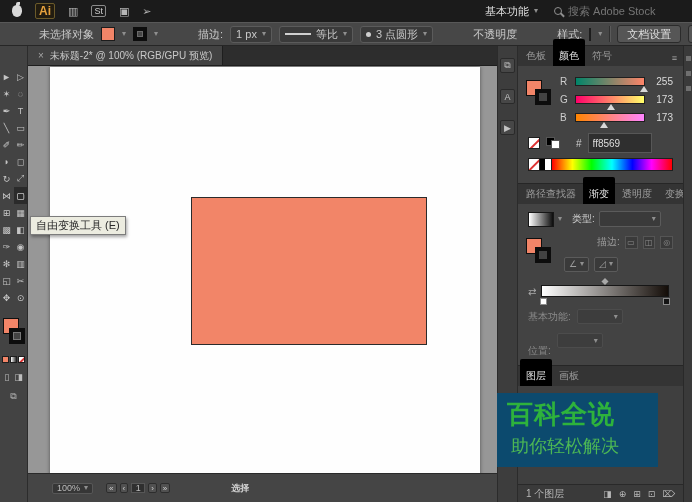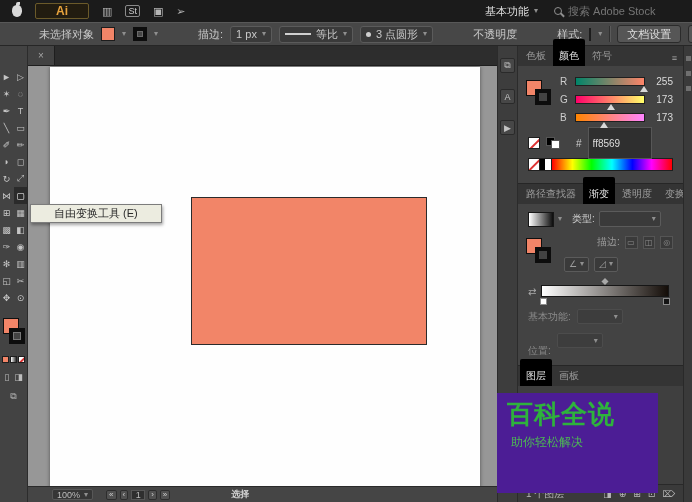--- a/index.html
+++ b/index.html
@@ -8,21 +8,21 @@
          background:#404040; color:#c9c9c9;
          font-family:"Liberation Sans","DejaVu Sans",sans-serif; font-size:11px; }
 
   
   .menubar { position:absolute; top:0; left:0; right:0; height:22px; background:#1b1b1b;
              display:flex; align-items:center; gap:13px; padding:0 12px; color:#d6d6d6; }
   .apple { width:10px; height:12px; background:#d9d9d9; border-radius:45% 45% 48% 48%; position:relative; }
   .apple::before { content:""; position:absolute; top:-3px; left:4px; width:4px; height:4px;
                    background:#d9d9d9; border-radius:50% 0; }
   .ai-logo { color:#e8a33d; font-weight:bold; font-size:12px; background:#221c10;
-             border:1px solid #6b5a2a; padding:0 20px; border-radius:2px; }
+             border:1px solid #6b5a2a; padding:0 3px; border-radius:2px; }
   .st-badge { border:1px solid #8a8a8a; font-size:9px; padding:0 2px; border-radius:2px; color:#cfcfcf; }
   .mb-icon { color:#b5b5b5; font-size:11px; }
   .mb-right { margin-left:auto; display:flex; align-items:center; gap:16px; }
   .ws-combo { display:flex; align-items:center; gap:5px; color:#dedede; }
   .caret { color:#8f8f8f; font-size:8px; line-height:1; }
   .search { display:flex; align-items:center; gap:6px; }
   .mag { width:8px; height:8px; border:1.5px solid #8f8f8f; border-radius:50%; position:relative; }
   .mag::after { content:""; position:absolute; width:5px; height:1.5px; background:#8f8f8f;
                 transform:rotate(45deg); right:-4px; bottom:-1px; }
   .search input { background:transparent; border:none; outline:none; color:#9a9a9a;
@@ -71,21 +71,21 @@
              font-size:10px; color:#c9c9c9; border-right:1px solid #1e1e1e; }
   .doc-close { color:#a5a5a5; font-size:10px; }
 
   
   .canvas { position:absolute; top:66px; left:28px; width:469px; bottom:12px; background:#979797; overflow:hidden; }
   .artboard { position:absolute; left:22px; top:1px; right:17px; bottom:1px; background:#fefefe;
               box-shadow:0 0 4px rgba(0,0,0,.45); }
   .rect { position:absolute; left:141px; top:130px; width:236px; height:148px; border:1px solid #2b2b2b; }
 
   
-  .statusbar { position:absolute; left:28px; bottom:0; width:469px; height:16px; background:#454545;
+  .statusbar { position:absolute; left:28px; bottom:0; width:469px; height:29px; background:#454545;
                border-top:1px solid #2a2a2a; display:flex; align-items:center; gap:5px;
                padding:0 4px 0 24px; font-size:9px; color:#bcbcbc; }
   .sb-zoom { display:flex; align-items:center; gap:4px; background:#363636; border:1px solid #575757;
              height:11px; padding:0 4px; border-radius:2px; }
   .sb-nav { display:flex; align-items:center; gap:3px; margin-left:8px; }
   .sb-navbtn { background:#515151; border:1px solid #2d2d2d; padding:0 2px; height:10px;
                display:flex; align-items:center; border-radius:2px; font-size:8px; color:#cfcfcf; }
   .sb-board { background:#2f2f2f; border:1px solid #575757; height:10px; min-width:14px; text-align:center;
               display:flex; align-items:center; justify-content:center; }
   .sb-status { margin-left:56px; color:#d2d2d2;font-weight:bold; }
@@ -122,21 +122,21 @@
   .sl-value { width:22px; text-align:right; font-size:10px; color:#dcdcdc; }
   .hex-row { display:flex; align-items:center; gap:6px; margin-top:9px; height:16px; }
   .sw-none { width:12px; height:12px; background:#fff; border:1px solid #1f1f1f; position:relative; overflow:hidden; }
   .sw-none::after { content:""; position:absolute; left:-2px; top:4.5px; width:16px; height:1.5px;
                     background:#d33; transform:rotate(-45deg); }
   .sw-bw { width:14px; height:12px; position:relative; }
   .sw-bw .b { position:absolute; left:0; top:0; width:9px; height:9px; background:#000; border:1px solid #555; }
   .sw-bw .w { position:absolute; right:0; bottom:0; width:9px; height:9px; background:#fff; border:1px solid #555; }
   .hex-label { margin-left:10px; color:#cdcdcd; font-size:10px; }
   .hex-input { background:#2f2f2f; border:1px solid #575757; color:#ddd; font-size:10px; width:64px;
-               height:32px; padding:0 4px; font-family:inherit; }
+               height:20px; padding:0 4px; font-family:inherit; }
   .spectrum-row { display:flex; margin-top:7px; height:13px; border:1px solid #1f1f1f; }
   .spec-none { width:11px; background:#fff; position:relative; overflow:hidden; border-right:1px solid #1f1f1f; }
   .spec-none::after { content:""; position:absolute; left:-2px; top:5px; width:15px; height:1.5px;
                       background:#d33; transform:rotate(-45deg); }
   .spec-bw { width:12px; background:linear-gradient(to right,#000 50%,#fff 50%); border-right:1px solid #1f1f1f; }
   .spectrum { flex:1; background:linear-gradient(to right,#ff0000,#ffff00 17%,#00ff00 33%,#00ffff 50%,#0000ff 67%,#ff00ff 83%,#ff0000); }
 
   
   .gp-content { position:relative; padding:7px 10px 0; }
   .gp-row1 { display:flex; align-items:center; gap:4px; }
@@ -169,28 +169,28 @@
   .lp-bottom { height:18px; background:#3a3a3a; border-top:1px solid #292929; display:flex;
                align-items:center; padding:0 8px; font-size:10px; color:#b8b8b8; }
   .lp-icons { margin-left:auto; display:flex; gap:7px; font-size:9px; color:#b8b8b8; }
 
   
   .far-strip { position:absolute; top:46px; right:0; width:9px; bottom:0; background:#3a3a3a;
                border-left:1px solid #292929; }
   .fs-mark { width:5px; height:5px; background:#6f6f6f; margin:10px auto 0; }
 
   
-  .watermark { position:absolute; left:497px; top:393px; width:161px; height:100px; background:#4c1d95;
+  .watermark { position:absolute; left:497px; top:393px; width:161px; height:74px; background:#0c4a6e;
                z-index:40; padding:7px 0 0 10px; }
   .wm-title { font-size:26px; font-weight:bold; letter-spacing:1px; line-height:1.1; }
-  .wm-sub { font-size:12px; margin-top:5px; padding-left:4px; }
-
-  
-  .tooltip { position:absolute; left:30px; top:204px; background:#ecece0; color:#2a2a2a;
-             border:1px solid #7c7c7c; font-size:11px; padding:1px 23px; z-index:50;
+  .wm-sub { font-size:18px; margin-top:5px; padding-left:4px; }
+
+  
+  .tooltip { position:absolute; left:30px; top:216px; background:#ecece0; color:#2a2a2a;
+             border:1px solid #7c7c7c; font-size:11px; padding:1px 5px; z-index:50;
              box-shadow:1px 2px 3px rgba(0,0,0,.35); white-space:nowrap;text-align:center; }
 </style>
 </head>
 <body>
 
 <div class="app">
 
   <div class="menubar">
     <span class="apple"></span>
     <span class="ai-logo">Ai</span>
@@ -287,20 +287,21 @@
     <div class="tb-modes">
       <span>▯</span>
       <span>◨</span>
     </div>
     <div class="tb-extra">⧉</div>
   </div>
 
   <div class="doc-tabbar">
     <div class="doc-tab">
       <span class="doc-close">×</span>
+      <span>未标题-2* @ 100% (RGB/GPU 预览)</span>
     </div>
   </div>
 
   <div class="canvas">
     <div class="artboard">
       <div class="rect" style="background: rgb(242, 133, 104);"></div>
     </div>
   </div>
 
   <div class="statusbar">

